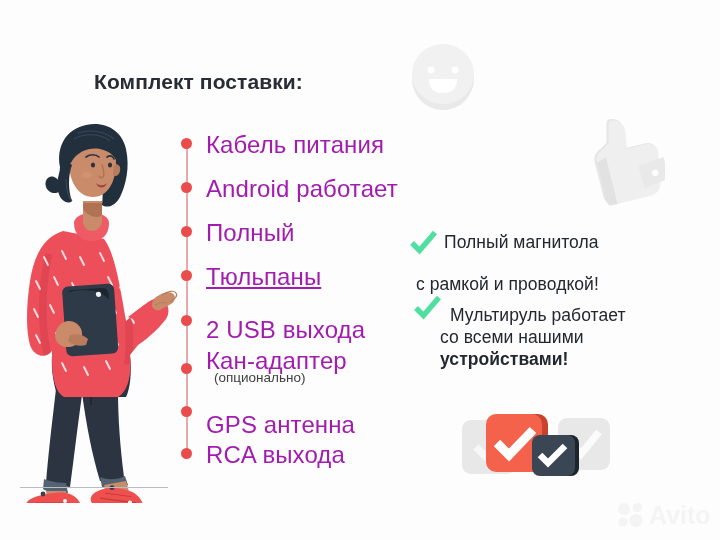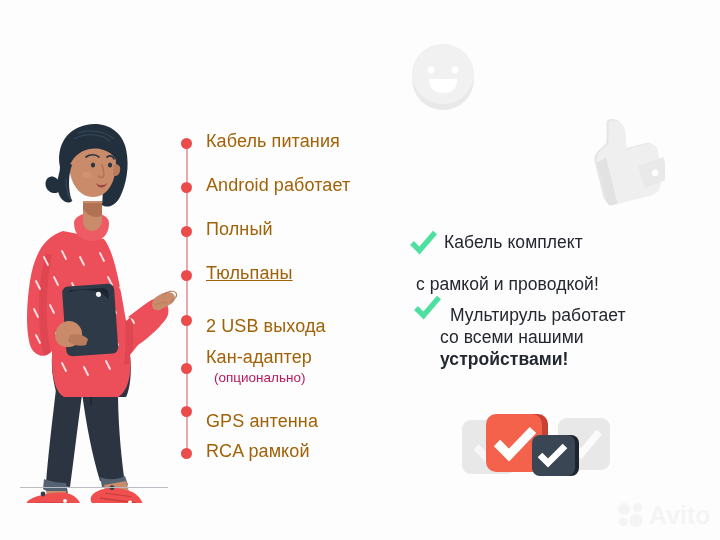--- a/index.html
+++ b/index.html
@@ -59,30 +59,30 @@
     position: absolute;
     left: 13px;
     width: 11px;
     height: 11px;
     border-radius: 50%;
     background: #ea4c4c;
   }
   .bullet-text {
     position: absolute;
     left: 38px;
-    font-size: 18px;
-    color: #a16207;
+    font-size: 24px;
+    color: #a21caf;
     white-space: nowrap;
     letter-spacing: .1px;
   }
   .bullet-sub {
     position: absolute;
     left: 46px;
     font-size: 13.5px;
-    color: #be185d;
+    color: #404040;
     white-space: nowrap;
   }
 
   
   .note {
     position: absolute;
   }
   .note-check {
     position: absolute;
     left: 0;
@@ -176,20 +176,21 @@
         <path d="M46 10 C53 10 58 16 57 24 L54 41 L75 41 C81 41 85 46 84 52
                  L79 81 C78 88 73 92 67 92 L32 92 C26 92 22 88 22 82 L22 47
                  C22 41 26 37 32 35 L38 31 L42 15 C43 11 44 10 46 10 Z" fill="#efefef"></path>
         <path d="M22 47 L32 44 L32 92 L26 92 C22 92 22 88 22 84 Z" fill="#e2e2e2"></path>
         <path d="M60 62 L86 56 L90 78 L64 85 Z" fill="#e9e9e9" transform="rotate(8 75 70)"></path>
         <circle cx="76" cy="71" r="3.2" fill="#ffffff"></circle>
       </g>
     </svg>
   </div>
 
+  <div id="page-title">Комплект поставки:</div>
 
   <div id="bullet-list">
     <div id="bullet-rail"></div>
 
     <div class="bullet-item" style="top:0px;">
       <span class="bullet-dot" style="top:12px;"></span>
       <span class="bullet-text" style="top:5px;">Кабель питания</span>
     </div>
 
     <div class="bullet-item" style="top:44px;">
@@ -218,31 +219,31 @@
       <span class="bullet-sub" style="top:28px;">(опционально)</span>
     </div>
 
     <div class="bullet-item" style="top:268px;">
       <span class="bullet-dot" style="top:12px;"></span>
       <span class="bullet-text" style="top:5px;margin-top:12px;">GPS антенна</span>
     </div>
 
     <div class="bullet-item" style="top:310px;">
       <span class="bullet-dot" style="top:12px;"></span>
-      <span class="bullet-text" style="top:5px;">RCA рамкой</span>
+      <span class="bullet-text" style="top:5px;">RCA выхода</span>
     </div>
   </div>
 
   <div class="note" id="note-1">
     <span class="note-check">
       <svg viewBox="0 0 30 30" width="30" height="30" aria-hidden="true">
         <path d="M4 14 L11.5 21.5 L27 3.5" stroke="#4fdfa0" stroke-width="5.4" fill="none" stroke-linecap="butt" stroke-linejoin="miter"></path>
       </svg>
     </span>
-    <span class="note-text" style="top:2px;">Кабель комплект</span>
+    <span class="note-text" style="top:2px;">Полный магнитола</span>
     <span class="note-text" style="left:8px;top:24px;margin-top:20px;">с рамкой и проводкой!</span>
   </div>
 
   <div class="note" id="note-2">
     <span class="note-check">
       <svg viewBox="0 0 30 30" width="30" height="30" aria-hidden="true">
         <path d="M4 14 L11.5 21.5 L27 3.5" stroke="#4fdfa0" stroke-width="5.4" fill="none" stroke-linecap="butt" stroke-linejoin="miter"></path>
       </svg>
     </span>
     <span class="note-text" style="top:3px;">Мультируль работает</span>

